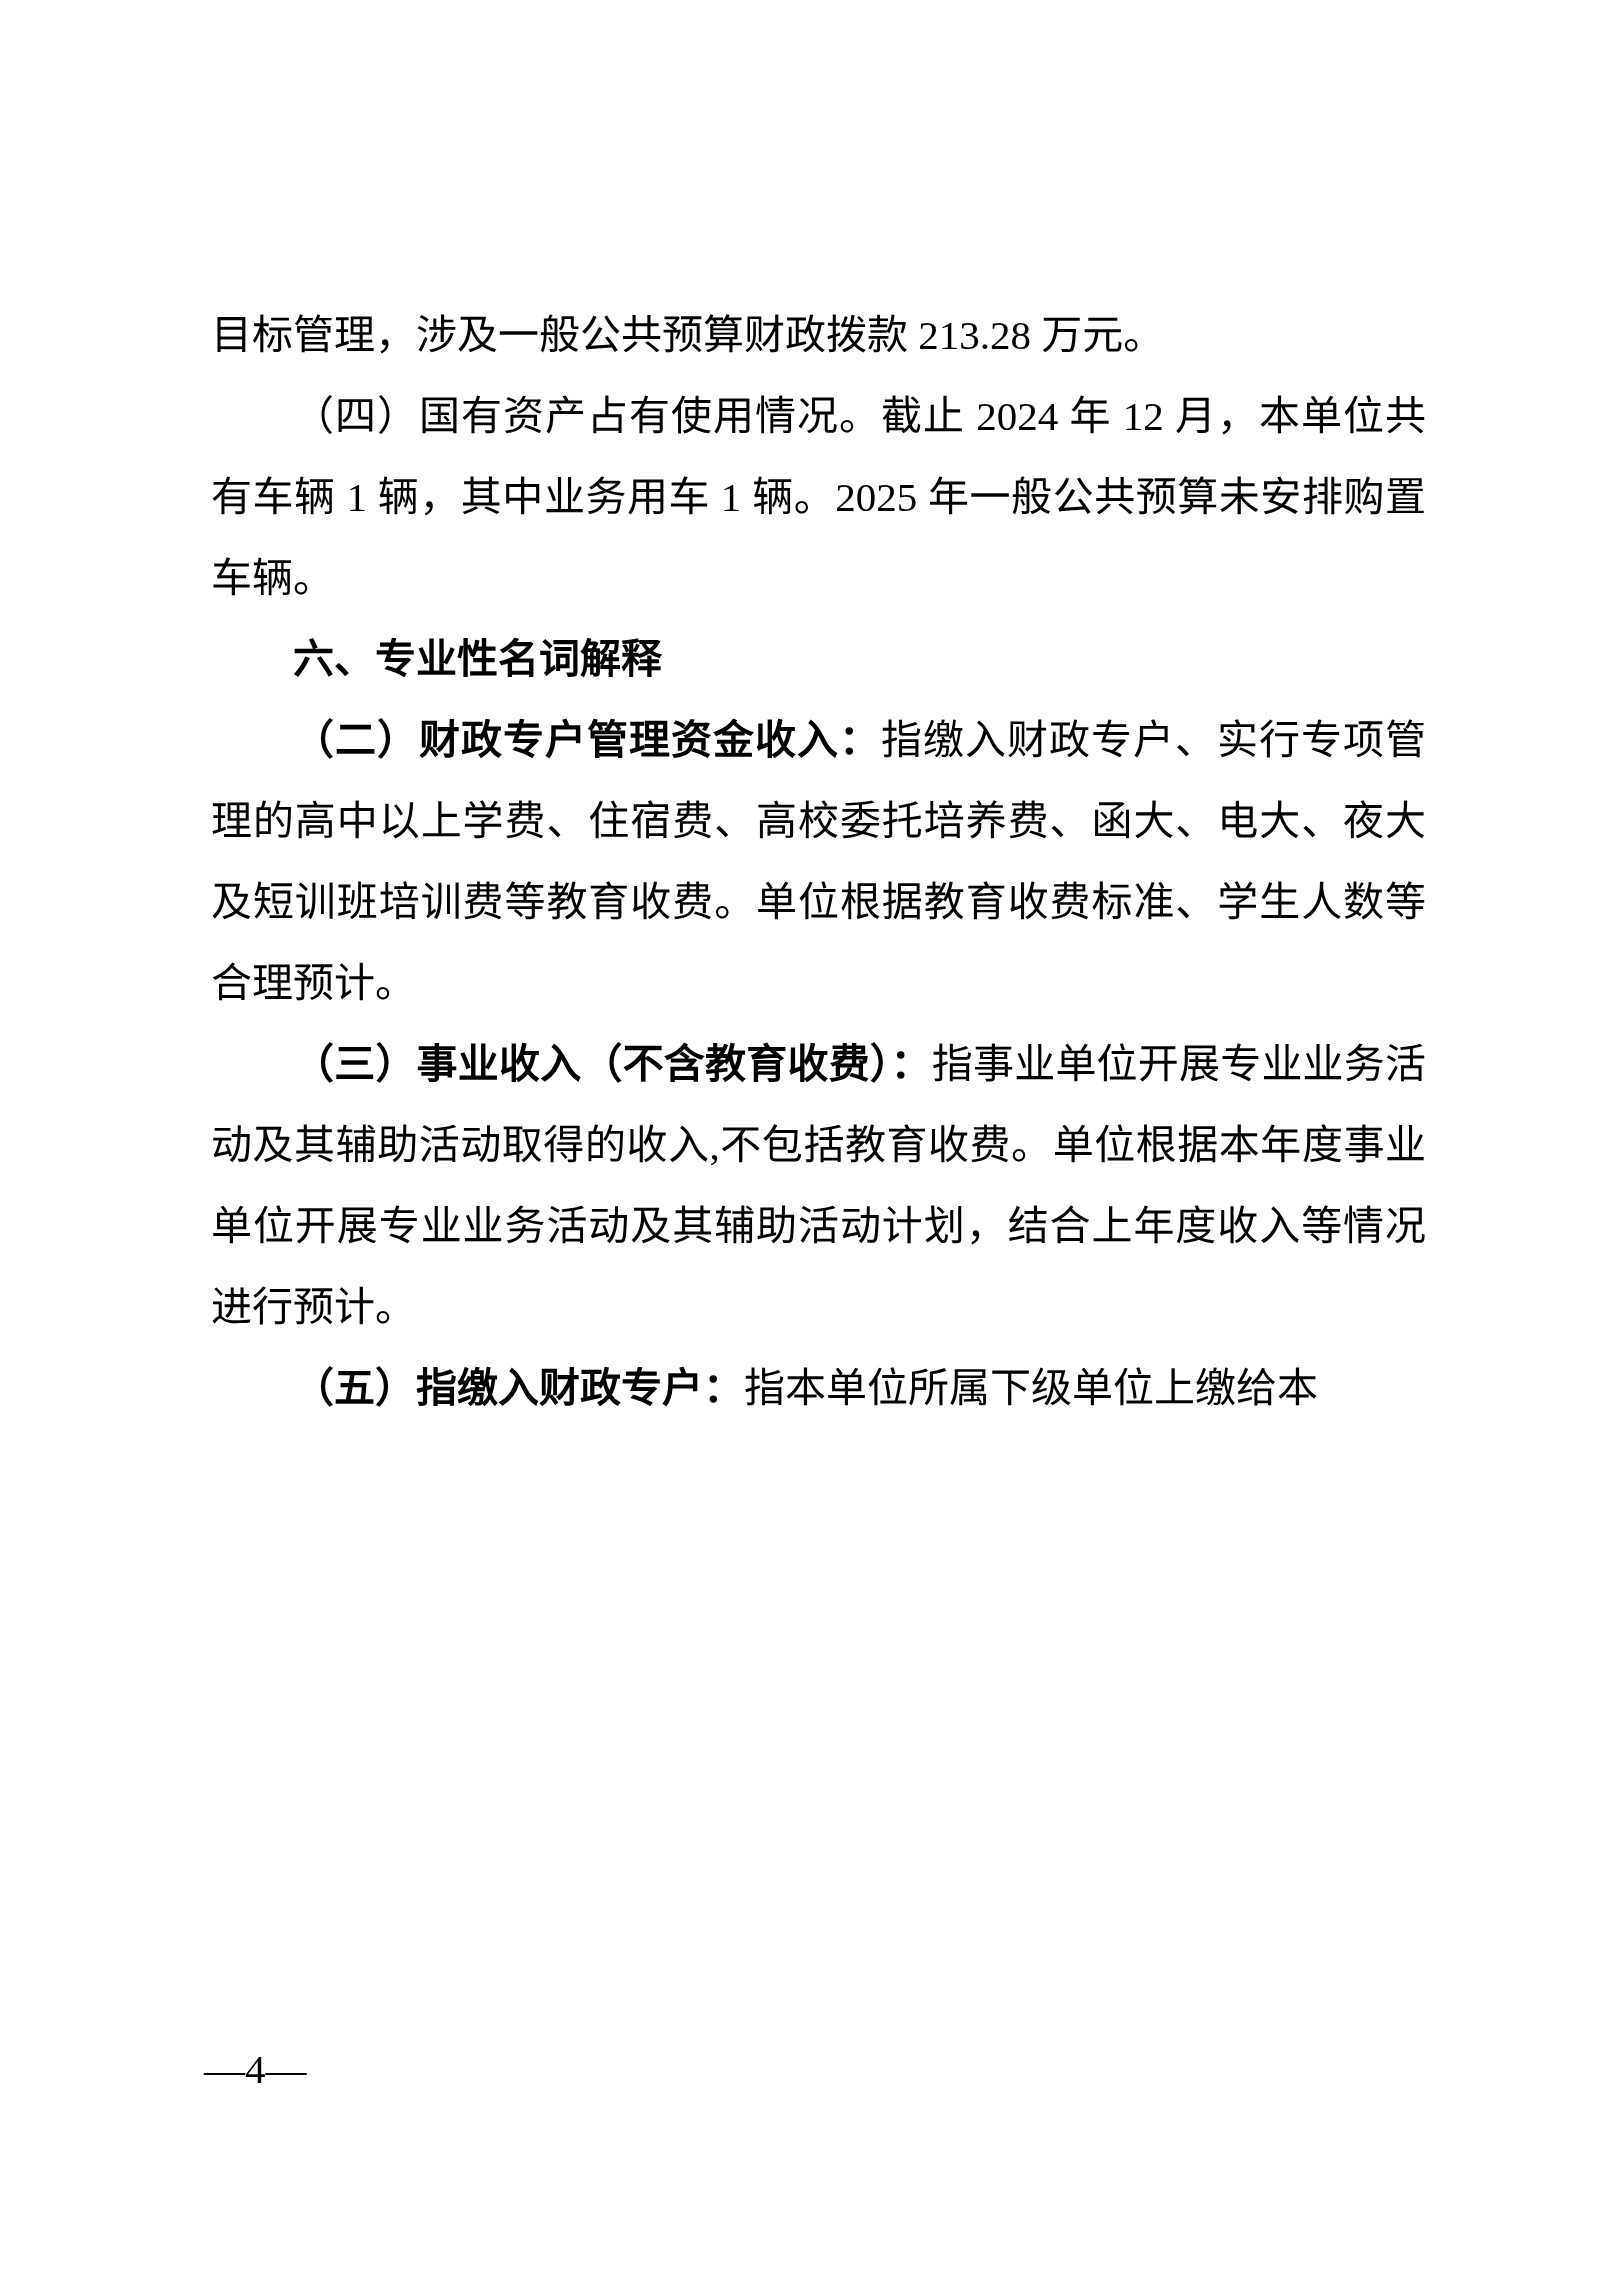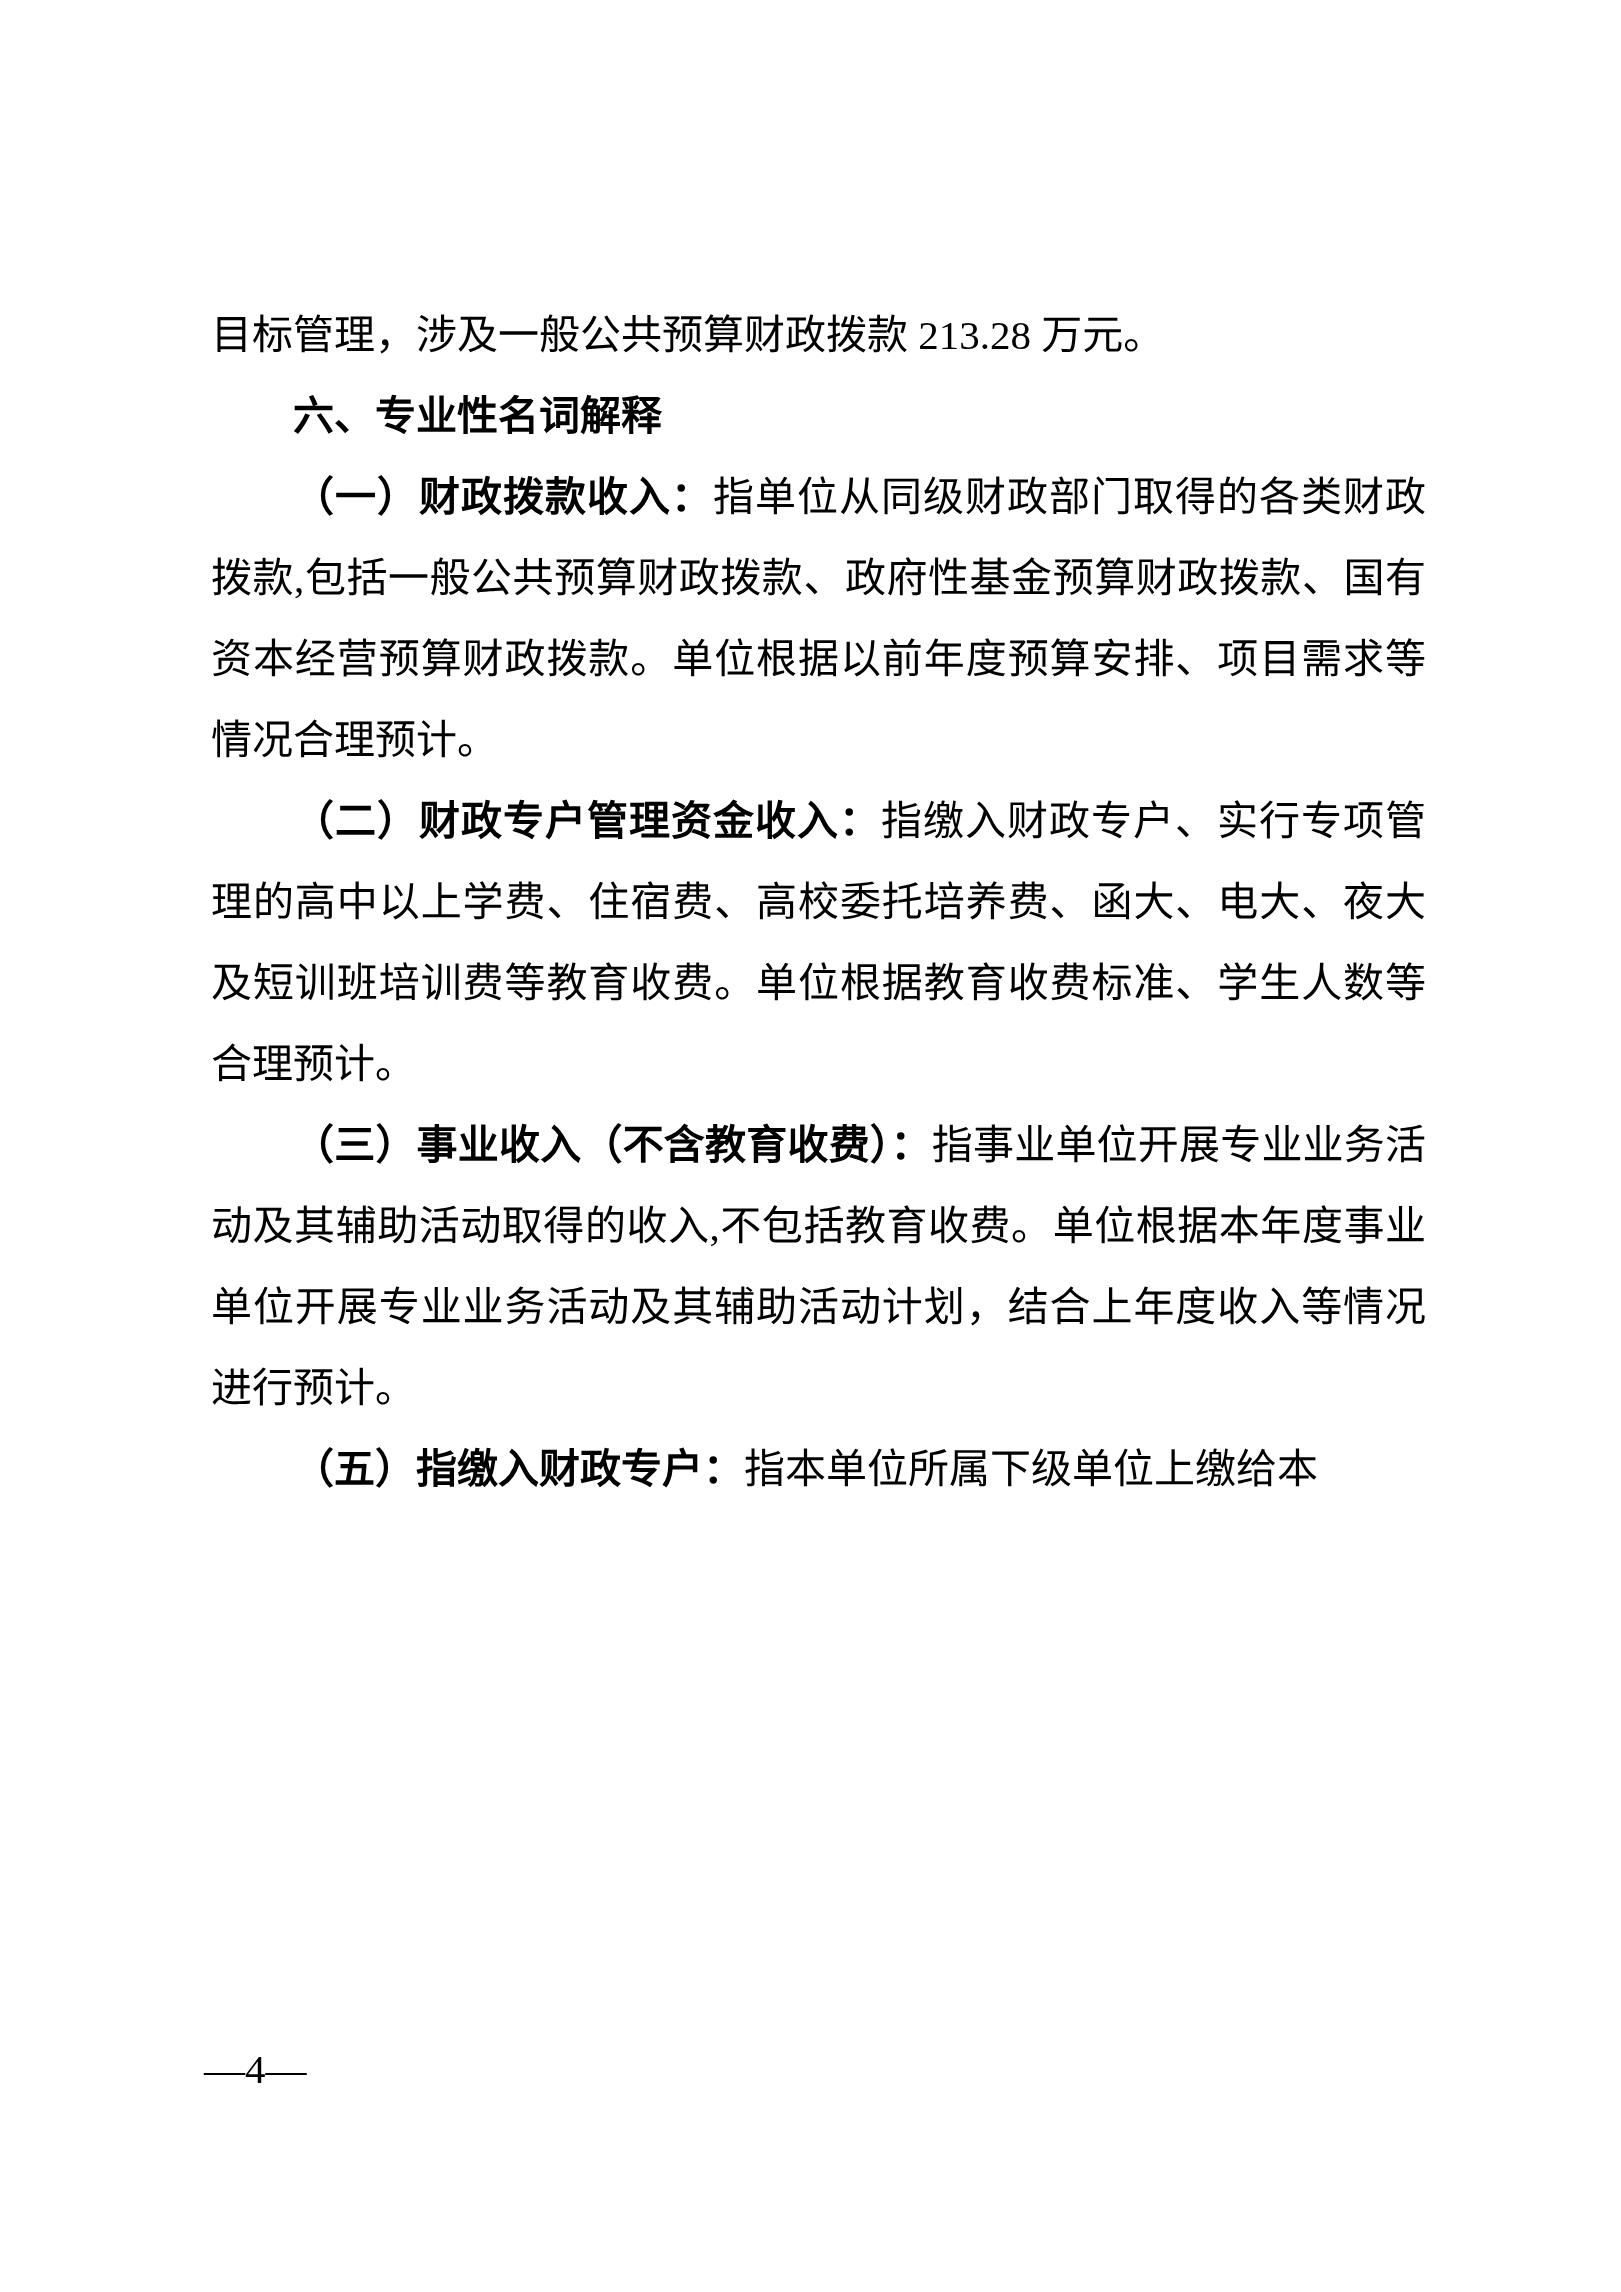--- a/index.html
+++ b/index.html
@@ -59,24 +59,24 @@
 </style>
 </head>
 <body>
 
 <div class="page">
 
   <div class="content">
 
     <p class="no-indent">目标管理，涉及一般公共预算财政拨款 213.28 万元。</p>
 
+    <p>（四）国有资产占有使用情况。截止 2024 年 12 月，本单位共有车辆 1 辆，其中业务用车 1 辆。2025 年一般公共预算未安排购置车辆。</p>
 
     <h2 class="section-heading">六、专业性名词解释</h2>
 
-    <p><span class="lead">（一）财政拨款收入：</span><span>指单位从同级财政部门取得的各类财政拨款,包括一般公共预算财政拨款、政府性基金预算财政拨款、国有资本经营预算财政拨款。单位根据以前年度预算安排、项目需求等情况合理预计。</span></p>
 
     <p><span class="lead">（二）财政专户管理资金收入：</span><span>指缴入财政专户、实行专项管理的高中以上学费、住宿费、高校委托培养费、函大、电大、夜大及短训班培训费等教育收费。单位根据教育收费标准、学生人数等合理预计。</span></p>
 
     <p><span class="lead">（三）事业收入（不含教育收费）：</span><span>指事业单位开展专业业务活动及其辅助活动取得的收入,不包括教育收费。单位根据本年度事业单位开展专业业务活动及其辅助活动计划，结合上年度收入等情况进行预计。</span></p>
 
 
     <p><span class="lead">（五）指缴入财政专户：</span><span>指本单位所属下级单位上缴给本</span></p>
 
   </div>
 

